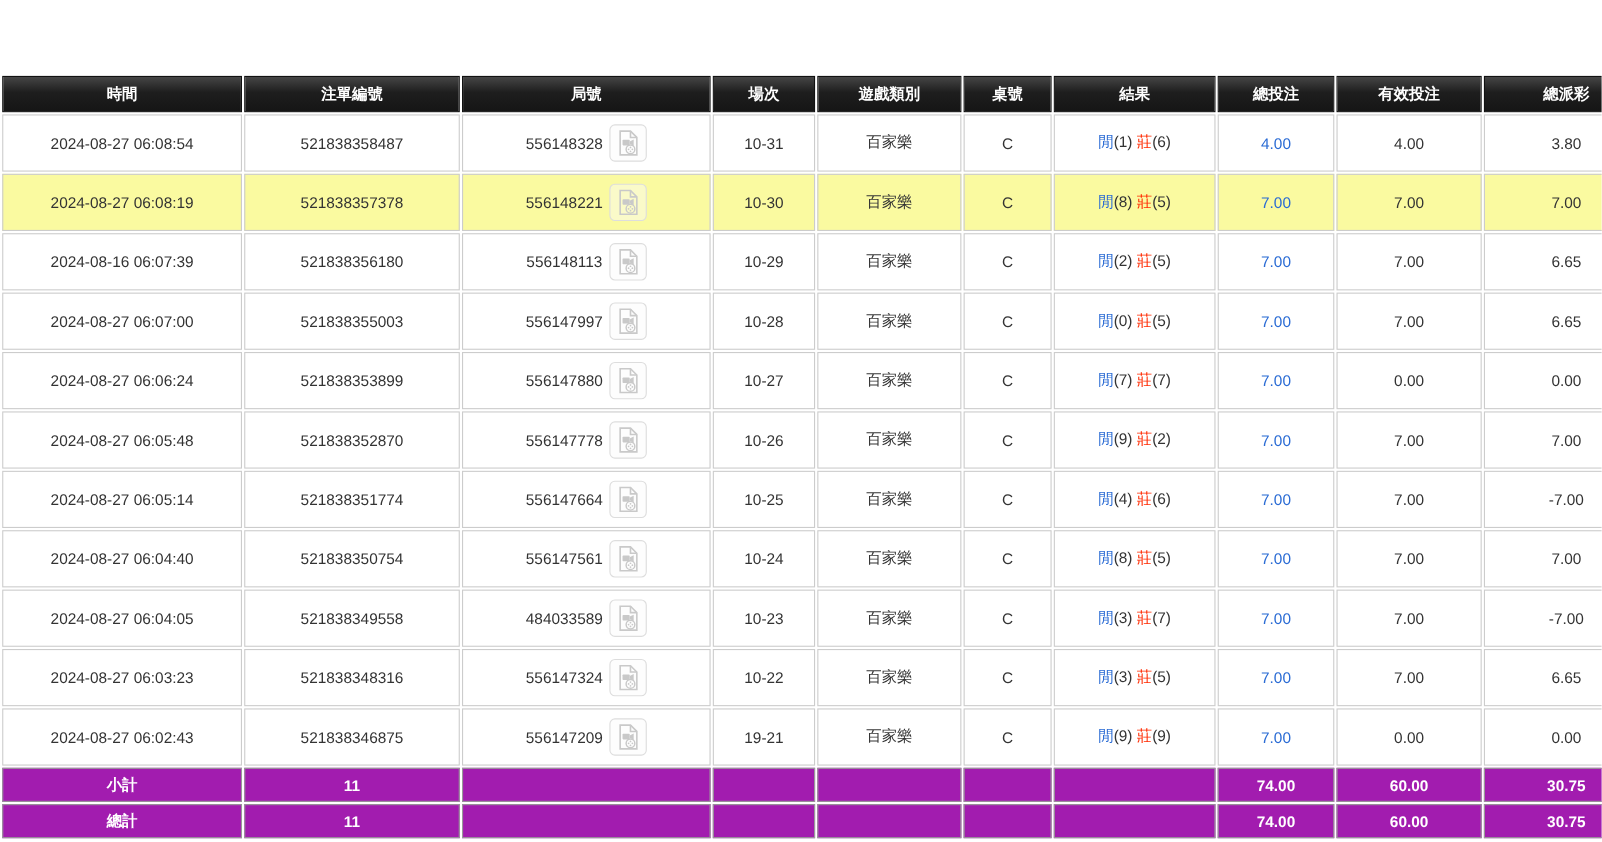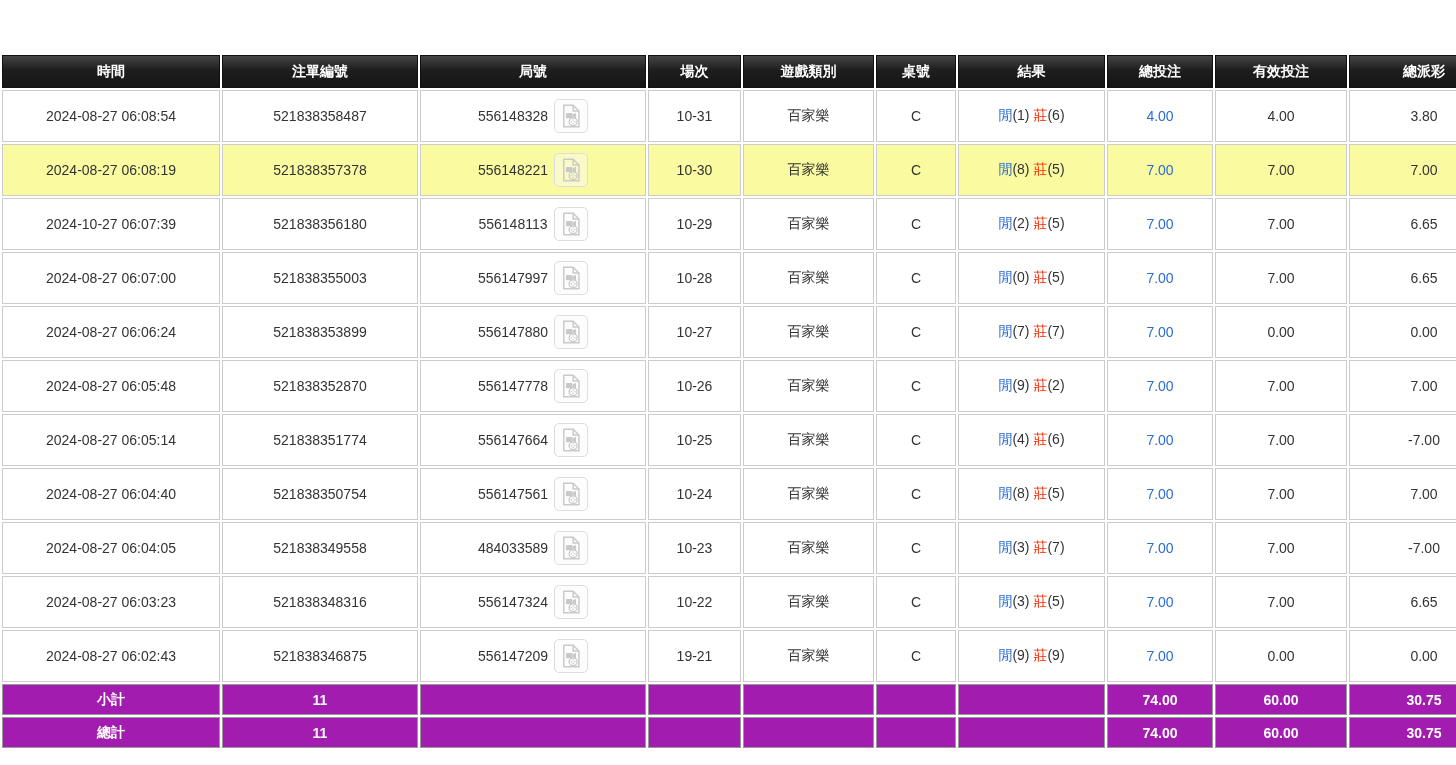--- a/index.html
+++ b/index.html
@@ -5,21 +5,21 @@
   html, body {
     margin: 0;
     padding: 0;
     width: 1456px;
     height: 765px;
     overflow: hidden;
     background: #ffffff;
     font-family: "Liberation Sans", sans-serif;
   }
   .table-wrap {
-    padding-top: 53px;
+    padding-top: 67px;
   }
   table.records {
     border-collapse: separate;
     border-spacing: 2px;
     table-layout: fixed;
     width: 1501px;
   }
   table.records th {
     background: linear-gradient(to bottom, #454545 0%, #1e1e1e 45%, #151515 100%);
     color: #ffffff;
@@ -171,21 +171,21 @@
       <span class="result-player">閒</span><span>(8)</span>
       <span class="result-banker">莊</span><span>(5)</span>
     </td>
     <td>
       <span class="link-blue">7.00</span>
     </td>
     <td>7.00</td>
     <td>7.00</td>
   </tr>
         <tr>
-    <td>2024-10-27 06:07:39</td>
+    <td>2024-08-16 06:07:39</td>
     <td>521838356180</td>
     <td>
       <div class="round-cell-inner">
         <span>556148113</span>
         <button class="video-btn">
           <span style="display:inline-flex;">
             <svg width="26" height="26" viewBox="0 0 36 36" fill="none" xmlns="http://www.w3.org/2000/svg">
               <path d="M8 3 H21 L29 11 V33 H8 Z" stroke="#c9c9c9" stroke-width="2" fill="none"></path>
               <path d="M21 3 V11 H29" stroke="#c9c9c9" stroke-width="2" fill="none"></path>
               <rect x="11" y="14" width="9" height="7" rx="1" fill="#c9c9c9"></rect>

